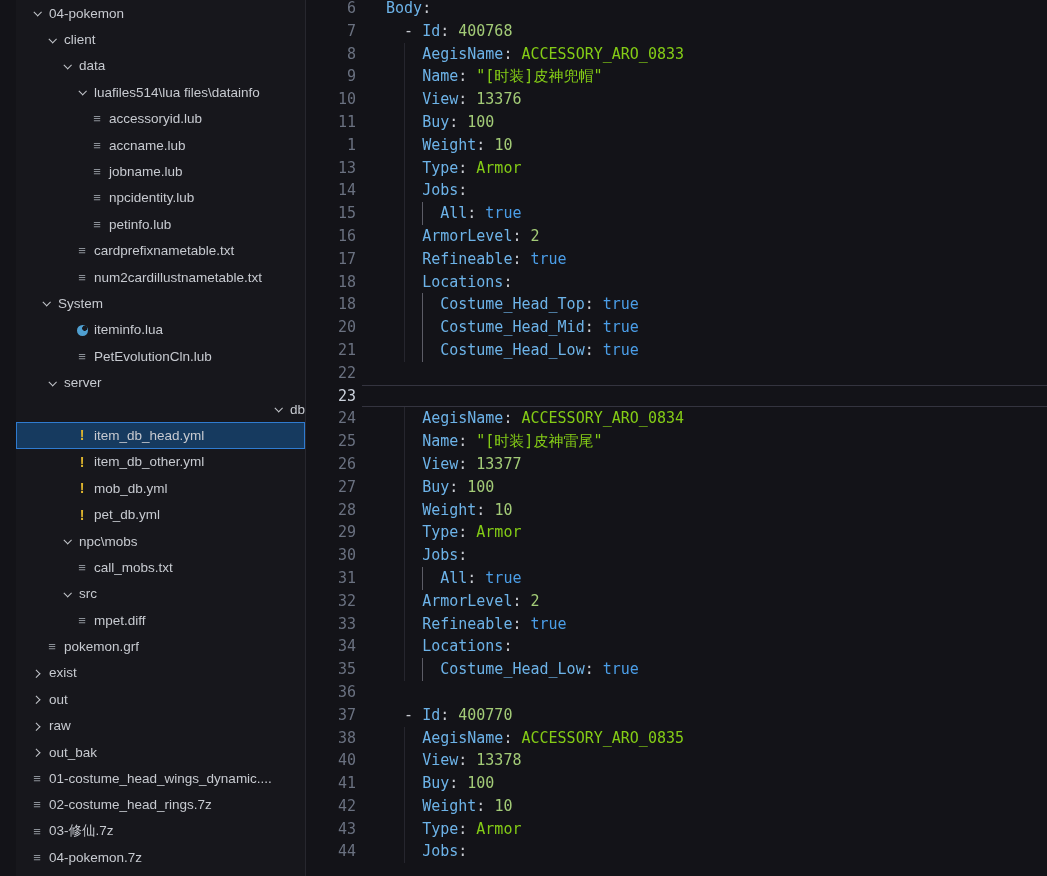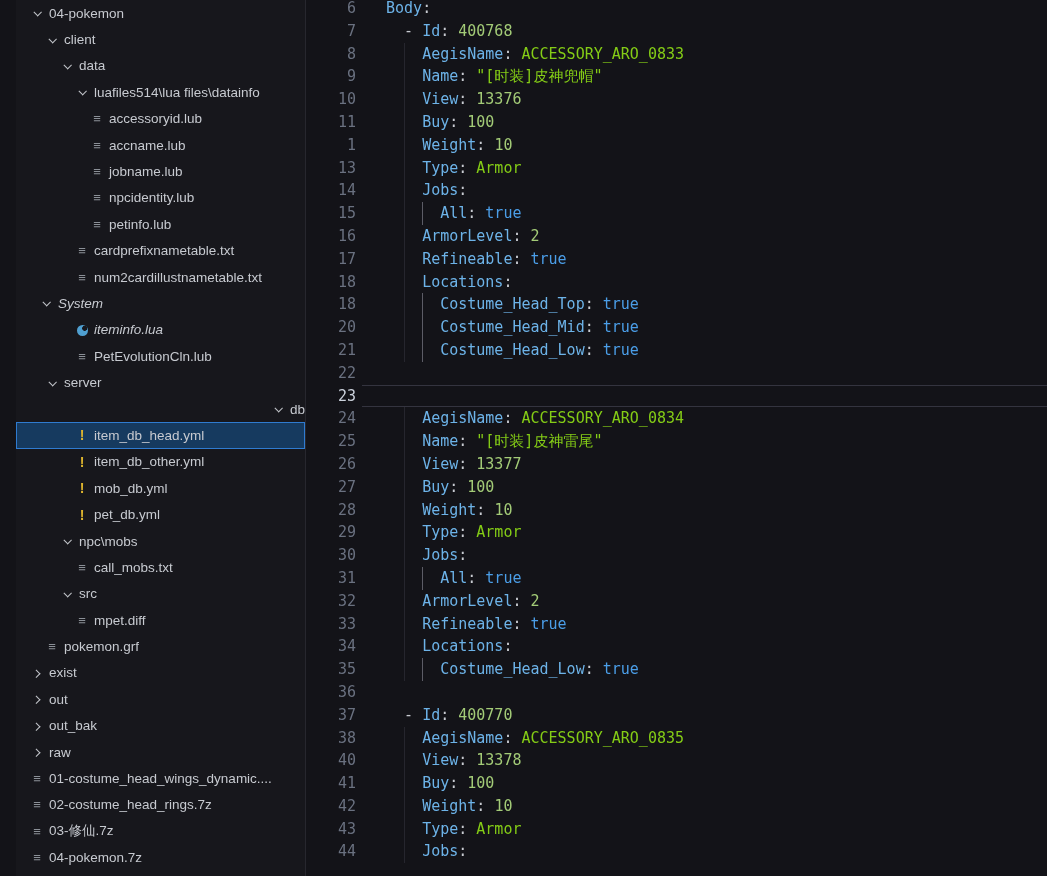--- a/index.html
+++ b/index.html
@@ -118,25 +118,25 @@
           <span class="tree-label">petinfo.lub</span>
         </div>
         <div class="tree-row" style="padding-left: 57px;">
           <span class="fileicon generic">≡</span>
           <span class="tree-label">cardprefixnametable.txt</span>
         </div>
         <div class="tree-row" style="padding-left: 57px;">
           <span class="fileicon generic">≡</span>
           <span class="tree-label">num2cardillustnametable.txt</span>
         </div>
-        <div class="tree-row" style="padding-left: 21px; font-style: italic;">
+        <div class="tree-row" style="padding-left: 21px;">
           <span class="twistie down"></span>
           <span class="tree-label">System</span>
         </div>
-        <div class="tree-row" style="padding-left: 57px; font-style: italic;">
+        <div class="tree-row" style="padding-left: 57px;">
           <span class="fileicon lua"></span>
           <span class="tree-label">iteminfo.lua</span>
         </div>
         <div class="tree-row" style="padding-left: 57px;">
           <span class="fileicon generic">≡</span>
           <span class="tree-label">PetEvolutionCln.lub</span>
         </div>
         <div class="tree-row" style="padding-left: 27px;">
           <span class="twistie down"></span>
           <span class="tree-label">server</span>
@@ -184,25 +184,25 @@
         <div class="tree-row" style="padding-left: 12px;">
           <span class="twistie right"></span>
           <span class="tree-label">exist</span>
         </div>
         <div class="tree-row" style="padding-left: 12px;">
           <span class="twistie right"></span>
           <span class="tree-label">out</span>
         </div>
         <div class="tree-row" style="padding-left: 12px;">
           <span class="twistie right"></span>
+          <span class="tree-label">raw</span>
+        </div>
+        <div class="tree-row" style="padding-left: 12px;">
+          <span class="twistie right"></span>
           <span class="tree-label">out_bak</span>
-        </div>
-        <div class="tree-row" style="padding-left: 12px;">
-          <span class="twistie right"></span>
-          <span class="tree-label">raw</span>
         </div>
         <div class="tree-row" style="padding-left: 12px;">
           <span class="fileicon generic">≡</span>
           <span class="tree-label">01-costume_head_wings_dynamic....</span>
         </div>
         <div class="tree-row" style="padding-left: 12px;">
           <span class="fileicon generic">≡</span>
           <span class="tree-label">02-costume_head_rings.7z</span>
         </div>
         <div class="tree-row" style="padding-left: 12px;">

